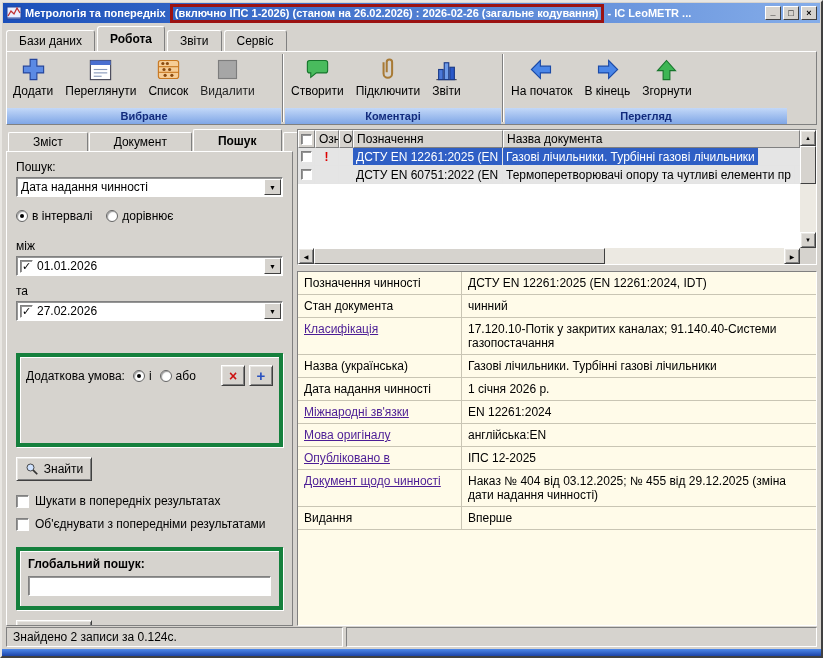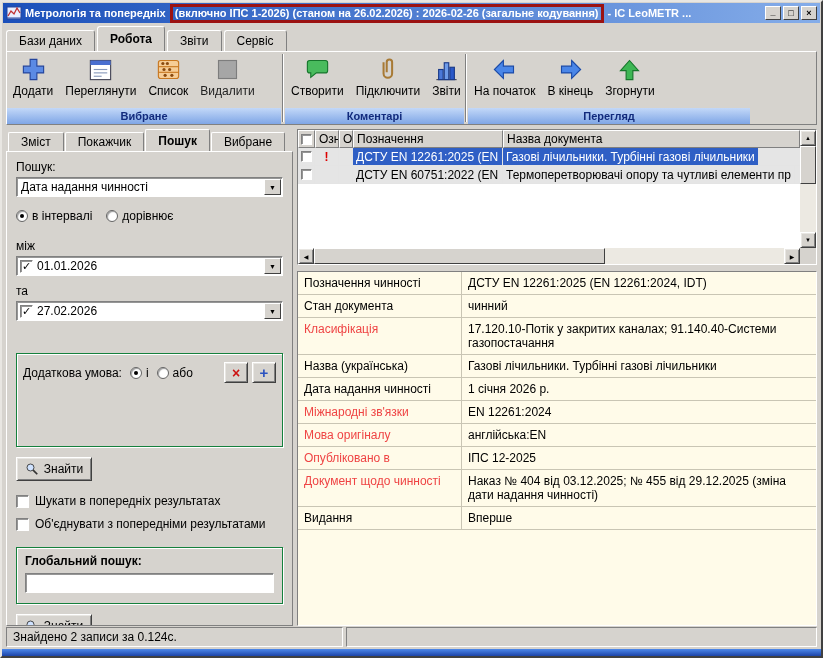--- a/index.html
+++ b/index.html
@@ -38,21 +38,21 @@
   .tb-icon svg { width:100%; height:100%; }
   .tb-label { font-size:12px; white-space:nowrap; }
   .tb-caption { height:16px; flex:none; background:linear-gradient(to bottom,#c3d8f8,#7fa6e6);
                 color:#122b7d; font-weight:bold; font-size:11px; text-align:center; line-height:16px; }
   .tb-sep { width:2px; margin:2px 1px; border-left:1px solid #808080; border-right:1px solid #fff; flex:none; }
   .tb-btn.disabled .tb-label { color:#222; }
 
   
   .left-panel { position:absolute; left:4px; top:127px; width:287px; bottom:30px; display:flex; flex-direction:column; }
   .ltabs { height:22px; display:flex; align-items:flex-end; flex:none; padding-left:2px; }
-  .ltab { height:19px; padding:0 12px; display:flex; align-items:center; background:#d6d3ce;
+  .ltab { height:19px; padding:0 24px; display:flex; align-items:center; background:#d6d3ce;
           border:1px solid #808080; border-bottom:none; border-top-color:#fff; border-left-color:#fff;
           border-radius:2px 2px 0 0; margin-right:1px; font-size:12px; }
   .ltab.active { height:22px; font-weight:bold; z-index:2; }
   .lcontent { flex:1; border:1px solid; border-color:#fff #808080 #808080 #fff; padding:8px 9px; overflow:hidden; }
 
   .form-label { font-size:12px; margin-bottom:3px; }
   .combo { height:20px; background:#fff; border:1px solid; border-color:#808080 #fff #fff #808080;
            box-shadow:inset 1px 1px 0 rgba(64,64,64,.55); display:flex; align-items:center; }
   .combo-value { flex:1; padding:0 4px; white-space:nowrap; overflow:hidden; }
   .combo-arrow { width:17px; height:16px; margin-right:1px; background:#d6d3ce; flex:none;
@@ -62,21 +62,21 @@
         box-shadow:inset 1px 1px 0 rgba(64,64,64,.55); display:inline-flex; align-items:center; justify-content:center;
         font-size:11px; line-height:1; flex:none; }
   .combo .cb { margin-left:3px; }
   .radio { width:12px; height:12px; border-radius:50%; background:#fff; border:1px solid #646464;
            box-shadow:inset 1px 1px 1px rgba(64,64,64,.5); display:inline-block; position:relative; flex:none; }
   .radio.checked::after { content:""; position:absolute; left:3px; top:3px; width:4px; height:4px; border-radius:50%; background:#000; }
   .row { display:flex; align-items:center; gap:5px; }
   .radio-row { margin-top:12px; gap:4px; }
   .radio-row .lbl2 { margin-right:10px; }
 
-  .etched { border:1px solid #15803d; box-shadow:1px 1px 0 #fff, inset 1px 1px 0 #fff; }
+  .etched { border:4px solid #15803d; box-shadow:1px 1px 0 #fff, inset 1px 1px 0 #fff; }
   .cond-box { margin-top:32px; height:94px; padding:8px 6px; }
   .sq-btn { width:24px; height:21px; background:#d6d3ce; border:1px solid; border-color:#fff #404040 #404040 #fff;
             box-shadow:inset 1px 1px 0 #e8e6e2, inset -1px -1px 0 #808080;
             display:flex; align-items:center; justify-content:center; font-weight:bold; font-size:13px; }
   .sq-btn.red { color:#cc1111; font-size:14px; }
   .sq-btn.blue { color:#2a52c0; font-size:15px; }
 
   .find-btn { margin-top:10px; width:76px; height:24px; background:#d6d3ce;
               border:1px solid; border-color:#fff #404040 #404040 #fff;
               box-shadow:inset 1px 1px 0 #e8e6e2, inset -1px -1px 0 #808080;
@@ -121,21 +121,21 @@
   .htrack { flex:1; position:relative; }
   .hthumb { position:absolute; top:0; left:0; height:16px; width:62%; background:#d6d3ce;
             border:1px solid; border-color:#fff #404040 #404040 #fff; }
   .corner { position:absolute; right:0; bottom:0; width:16px; height:16px; background:#d6d3ce; }
 
   .splitter { height:6px; flex:none; }
   .details { flex:1; background:#fffbe9; border:1px solid; border-color:#808080 #fff #fff #808080; overflow:hidden; }
   .drow { display:flex; border-bottom:1px solid #c9c5b4; }
   .dlabel { width:164px; flex:none; padding:4px 6px; border-right:1px solid #c9c5b4; }
   .dvalue { flex:1; padding:4px 6px; }
-  .dlabel.link { color:#ef4444; }
+  .dlabel.link { color:#4c1d95; text-decoration:underline; }
 
   
   .statusbar { position:absolute; left:4px; right:4px; bottom:9px; height:20px; display:flex; gap:3px; }
   .sb-panel { border:1px solid; border-color:#808080 #fff #fff #808080; padding:2px 6px; white-space:nowrap; overflow:hidden; }
   .sb-left { width:337px; flex:none; }
   .sb-right { flex:1; }
   .bottom-strip { position:absolute; left:0; right:0; bottom:0; height:7px;
                   background:linear-gradient(to bottom,#4d88ea,#1c44a8); }
 </style>
 </head>
@@ -211,21 +211,21 @@
                 <rect x="4" y="4" width="16" height="16" fill="#a6a6a6" stroke="#7d7d7d"></rect>
               </svg></span>
           <span class="tb-label">Видалити</span>
         </div>
       </div>
       <div class="tb-caption">Вибране</div>
     </div>
 
     <div class="tb-sep"></div>
 
-    <div class="tb-group" style="width:179px">
+    <div class="tb-group" style="width:216px">
       <div class="tb-buttons">
         <div class="tb-btn">
           <span class="tb-icon"><svg viewBox="0 0 24 24">
                 <path d="M5 4h14c1.2 0 2 .8 2 2v7c0 1.2-.8 2-2 2h-8l-5 4v-4H5c-1.2 0-2-.8-2-2V6c0-1.2.8-2 2-2z" fill="#49bb5d" stroke="#17762c"></path>
               </svg></span>
           <span class="tb-label">Створити</span>
         </div>
         <div class="tb-btn">
           <span class="tb-icon"><svg viewBox="0 0 24 24">
                 <path d="M8.5 5.5v10a3.8 3.8 0 0 0 7.6 0v-10a2.4 2.4 0 0 0-4.8 0v9" fill="none" stroke="#a87a35" stroke-width="1.8"></path>
@@ -269,21 +269,21 @@
         </div>
       </div>
       <div class="tb-caption">Перегляд</div>
     </div>
 
   </div>
 
   <div class="left-panel">
     <div class="ltabs">
       <div class="ltab">Зміст</div>
-      <div class="ltab">Покажчик</div>
+      <div class="ltab">Документ</div>
       <div class="ltab active">Пошук</div>
       <div class="ltab">Вибране</div>
     </div>
     <div class="lcontent">
 
       <div class="form-label">Пошук:</div>
       <div class="combo">
         <div class="combo-value">Дата надання чинності</div>
         <div class="combo-arrow">▼</div>
       </div>

